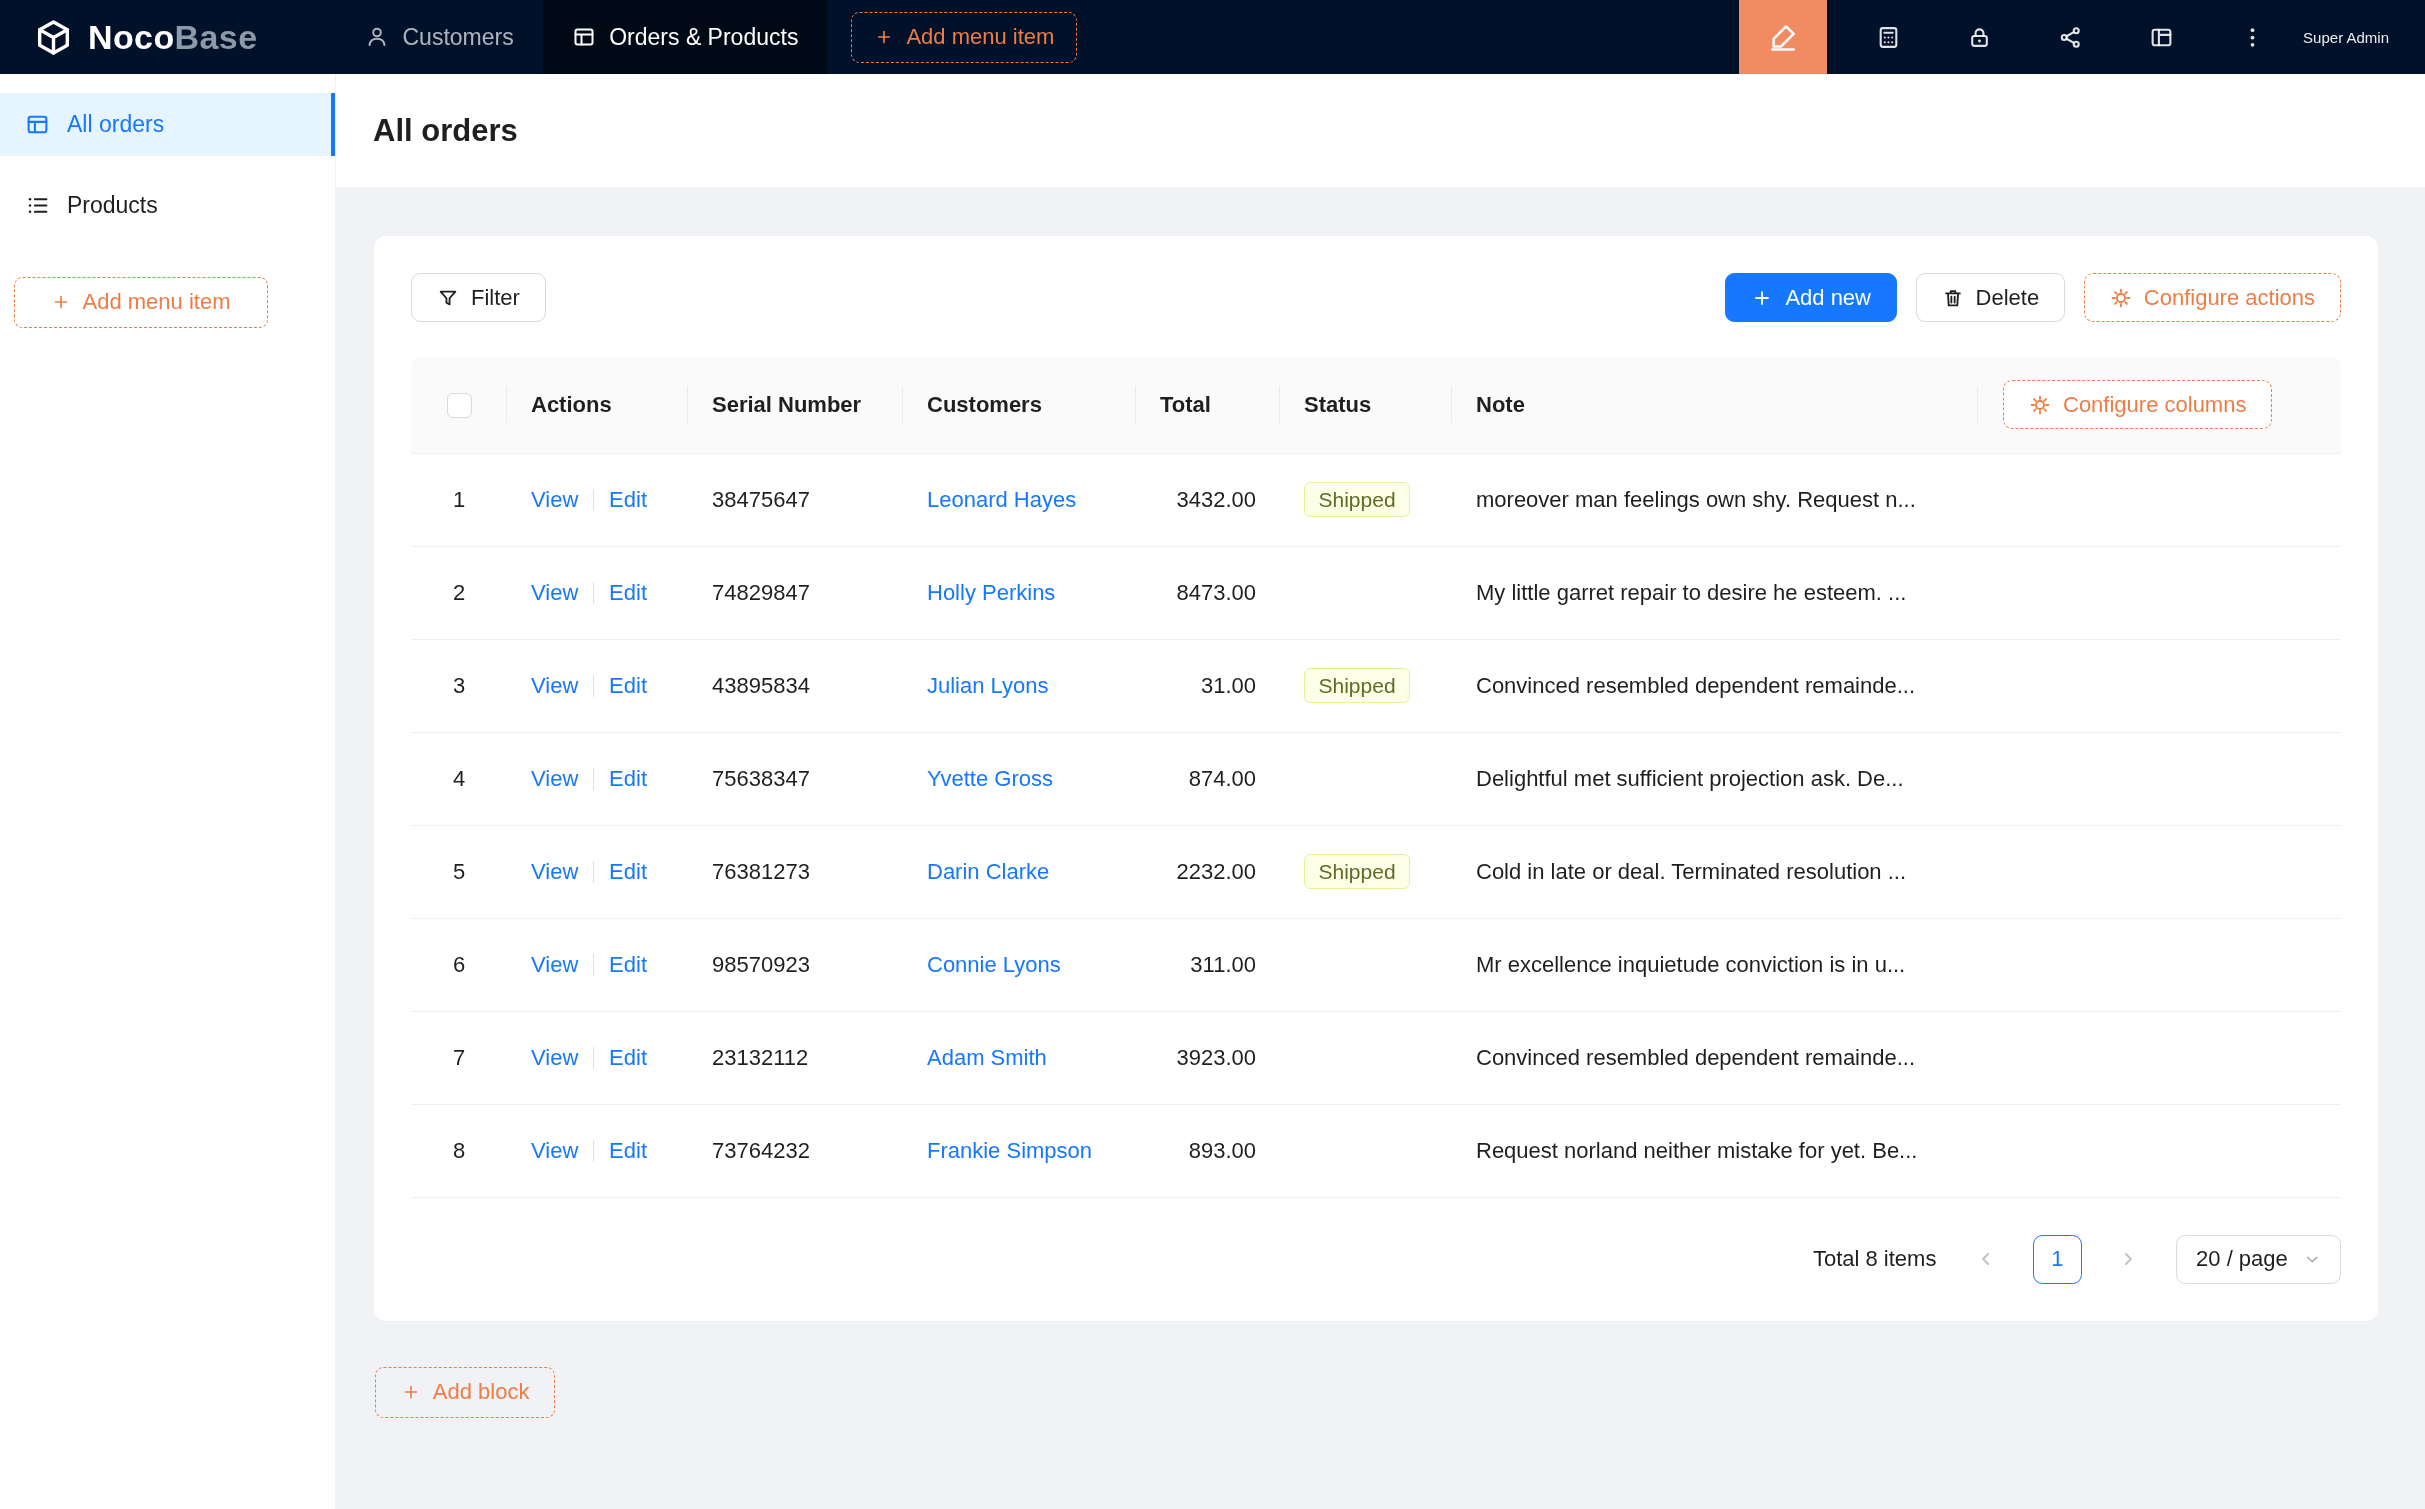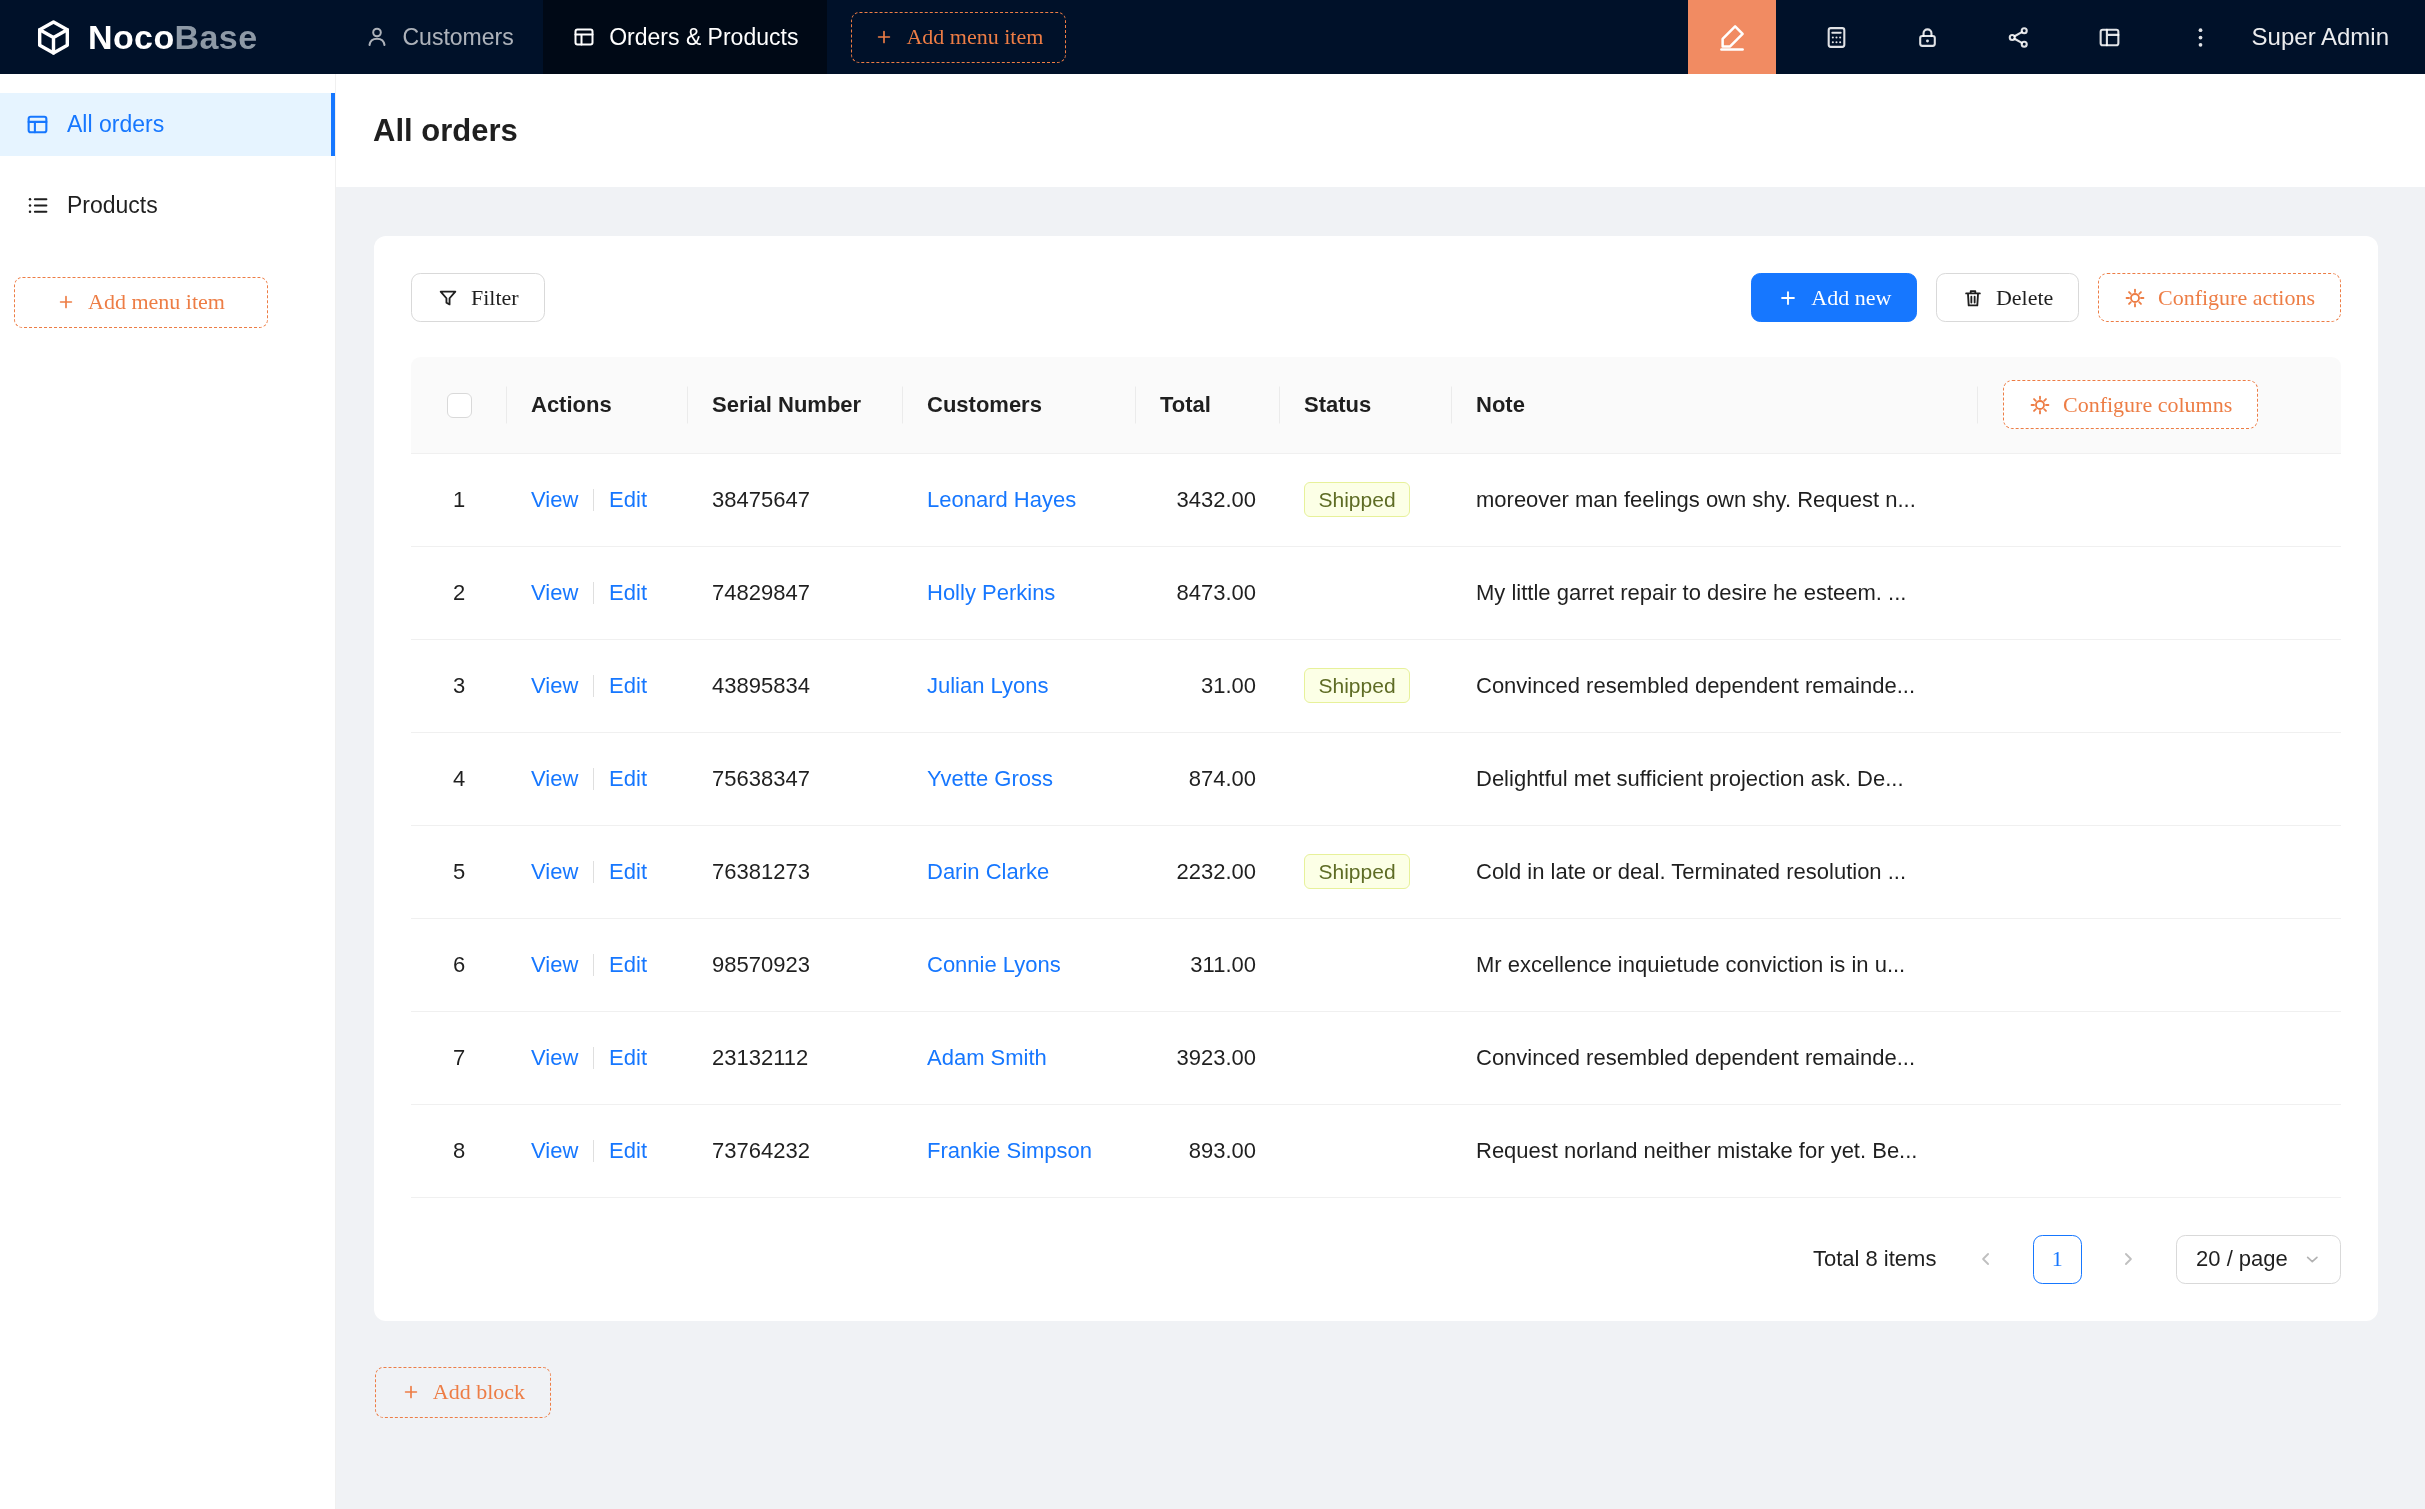--- a/index.html
+++ b/index.html
@@ -11,21 +11,21 @@
     --primary-blue:#1677ff;
   }
   *{box-sizing:border-box}
   html,body{margin:0;padding:0;overflow:hidden}
   body{
     width:2426px;height:1509px;
     font-family:"Liberation Sans","DejaVu Sans",sans-serif;
     font-size:22px;color:rgba(0,0,0,0.88);
     background:var(--content-bg);
   }
-  button{font-family:Liberation Serif, serif}
+  button{font-family:Liberation Sans, sans-serif}
   svg{display:block;flex:none}
 
   
   .navbar{
     height:74px;background:var(--navbar-bg);
     display:flex;align-items:center;color:#fff;
   }
   .logo{width:336px;flex:none;display:flex;align-items:flex-start;gap:15px;padding-left:34px;cursor:pointer}
   .logo-text{font-size:34px;font-weight:700;letter-spacing:0.4px;white-space:nowrap}
   .logo-text .part2{color:#8d99a6;font-weight:700}
@@ -40,21 +40,21 @@
     background:transparent;border-radius:8.5px;cursor:pointer;font-size:22px;white-space:nowrap;
   }
   .navbar-add{margin-left:24px;height:51px;padding:0 22px}
   .nav-spacer{flex:1}
   .editor-btn{
     width:88px;height:74px;background:var(--editor-button-bg);
     display:flex;align-items:center;justify-content:center;border:none;cursor:pointer;color:#fff;
   }
   .hicons{display:flex;align-items:center;gap:37px;margin:0 24px 0 34px}
   .hicon{width:54px;height:54px;display:flex;align-items:center;justify-content:center;color:rgba(255,255,255,0.88);cursor:pointer;background:transparent;border:none}
-  .user-name{font-size:24px;color:rgba(255,255,255,0.92);margin-right:37px;cursor:pointer;white-space:nowrap}
+  .user-name{font-size:15px;color:rgba(255,255,255,0.92);margin-right:37px;cursor:pointer;white-space:nowrap}
 
   
   .sidebar{
     position:fixed;top:74px;left:0;bottom:0;width:336px;
     background:#fff;border-right:0.8px solid #f0f0f0;padding-top:18.6px;
   }
   .side-item{
     height:63px;display:flex;align-items:center;gap:17px;padding:0 25px;
     font-size:23px;color:rgba(0,0,0,0.88);cursor:pointer;position:relative;margin-bottom:18px;
   }

